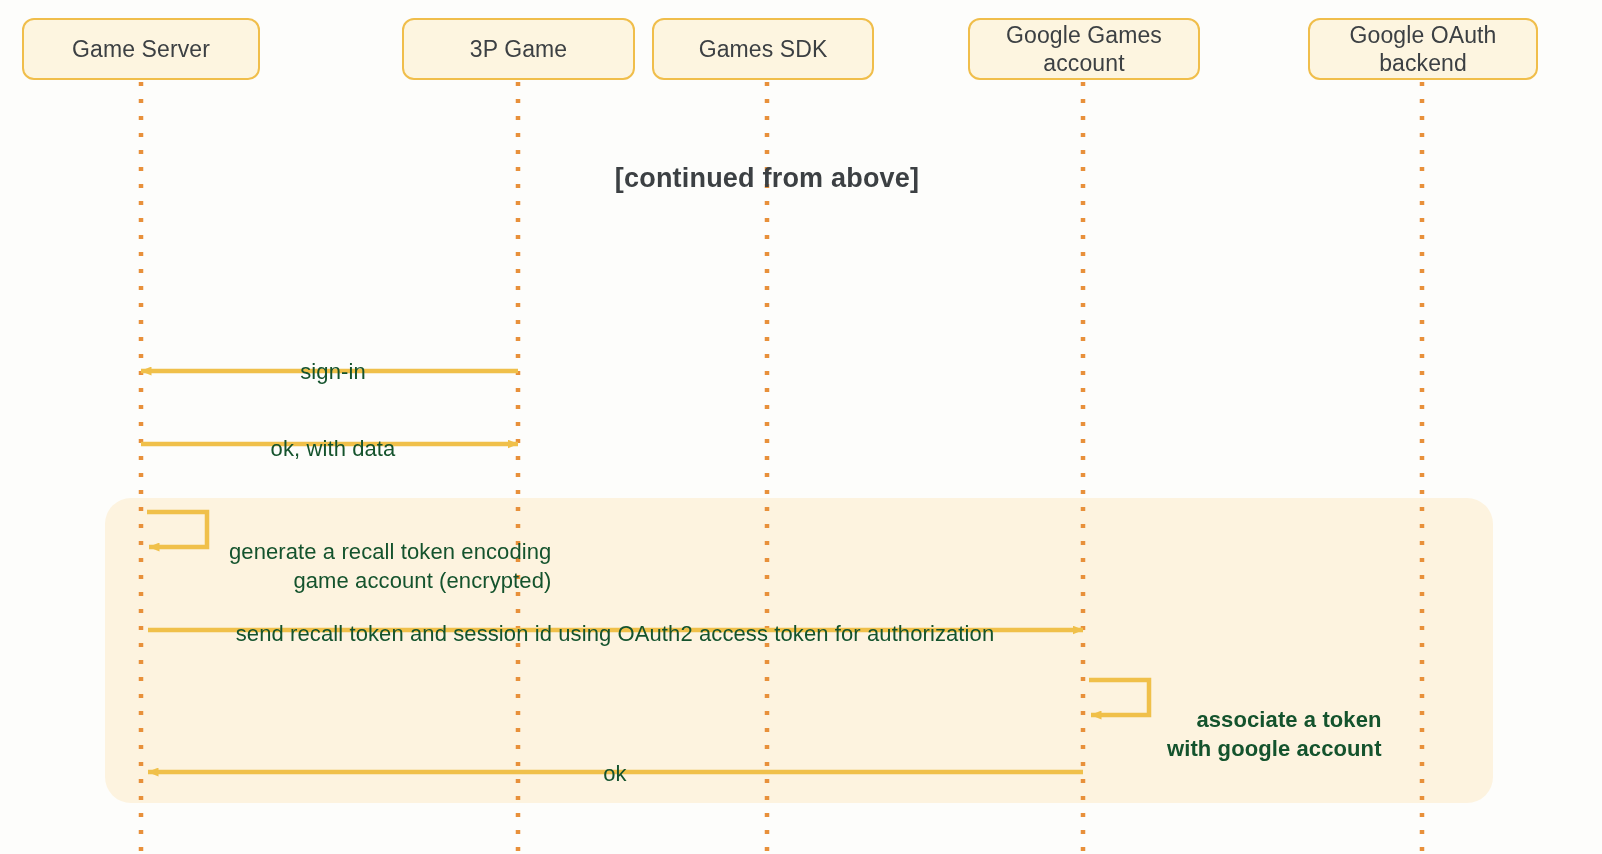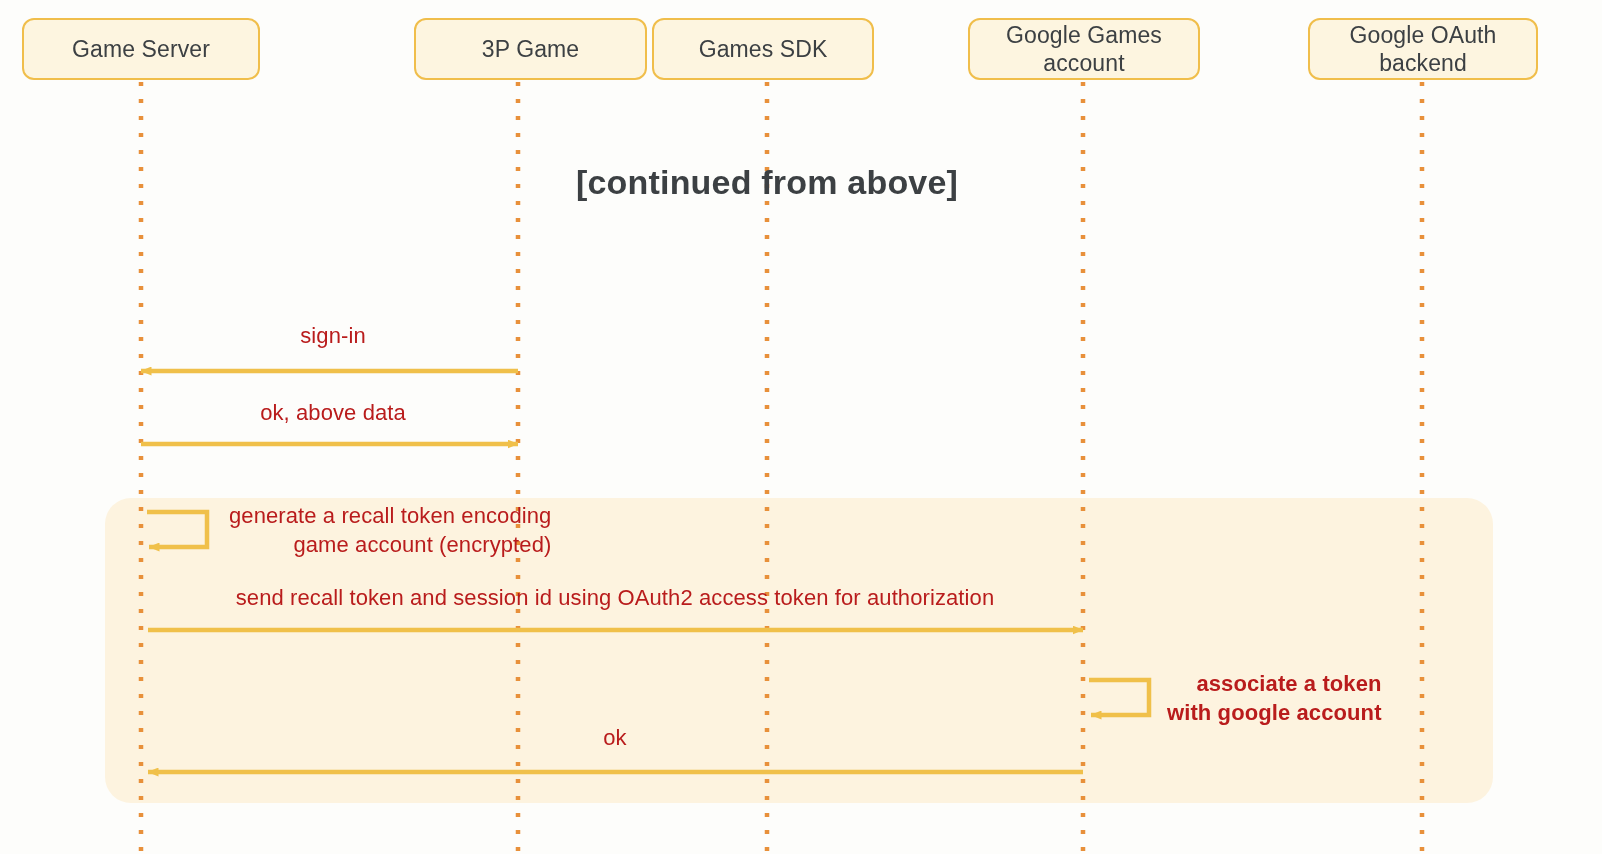--- a/index.html
+++ b/index.html
@@ -45,34 +45,35 @@
     padding: 4px 8px;
   }
   .participant span {
     display: block;
     white-space: pre-line;
   }
   
   .banner {
     position: absolute;
     color: #3C4043;
-    font-size: 34px;
+    font-size: 27px;
     font-weight: bold;
     letter-spacing: 0.2px;
     white-space: nowrap;
     transform: translateX(-50%);
   }
   
   .msg-label {
     position: absolute;
-    color: #b91c1c;
+    color: #14532d;
     font-size: 22px;
     line-height: 1.3;
     letter-spacing: 0.1px;
     white-space: pre-line;
+    margin-top: 36px;
   }
   .msg-label.center {
     transform: translateX(-50%);
     text-align: center;
     white-space: nowrap;
   }
   .msg-label.left {
     text-align: right;
   }
 </style>
@@ -104,41 +105,41 @@
         <line x1="148" y1="630" x2="1083" y2="630" stroke="#F0C04A" stroke-width="4.5" marker-end="url(#arrowhead)" stroke-linecap="butt"></line>
         <path d="M 1089 680 H 1149 V 715 H 1091" fill="none" stroke="#F0C04A" stroke-width="4.5" marker-end="url(#arrowhead)" stroke-linejoin="miter"></path>
         <line x1="1083" y1="772" x2="148" y2="772" stroke="#F0C04A" stroke-width="4.5" marker-end="url(#arrowhead)" stroke-linecap="butt"></line>
       </g>
   </svg>
 
   <div id="participants-layer">
       <div class="participant" style="left: 22px; top: 18px; width: 238px; height: 62px;">
         <span>Game Server</span>
       </div>
-      <div class="participant" style="left: 402px; top: 18px; width: 233px; height: 62px; margin-left: 12px;">
+      <div class="participant" style="left: 402px; top: 18px; width: 233px; height: 62px;">
         <span>3P Game</span>
       </div>
       <div class="participant" style="left: 652px; top: 18px; width: 222px; height: 62px;">
         <span>Games SDK</span>
       </div>
       <div class="participant" style="left: 968px; top: 18px; width: 232px; height: 62px;">
         <span>Google Games
 account</span>
       </div>
       <div class="participant" style="left: 1308px; top: 18px; width: 230px; height: 62px;">
         <span>Google OAuth
 backend</span>
       </div>
     </div>
 
   <div class="banner" id="banner" style="left: 767px; top: 163px;">[continued from above]</div>
 
   <div id="labels-layer">
       <div class="msg-label center" style="left: 333px; top: 322px;">sign-in</div>
-      <div class="msg-label center" style="left: 333px; top: 399px;">ok, above data</div>
+      <div class="msg-label center" style="left: 333px; top: 399px;">ok, with data</div>
       <div class="msg-label left" style="left: 229px; top: 502px;">generate a recall token encoding
 game account (encrypted)</div>
       <div class="msg-label center" style="left: 615px; top: 584px;">send recall token and session id using OAuth2 access token for authorization</div>
       <div class="msg-label left" style="left: 1167px; top: 670px; font-weight: bold;">associate a token
 with google account</div>
       <div class="msg-label center" style="left: 615px; top: 724px;">ok</div>
     </div>
 
 </div>
 

